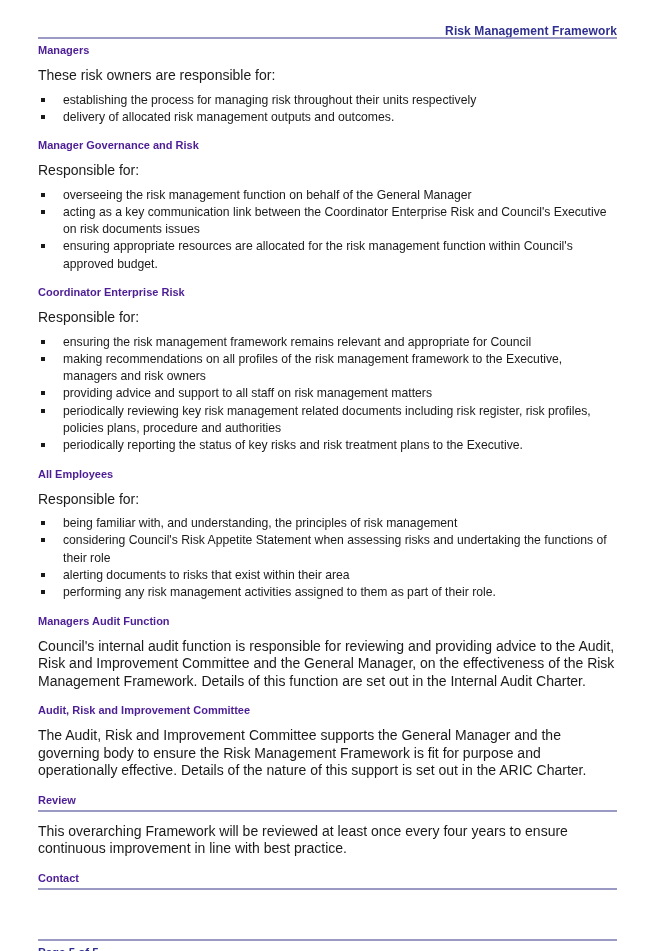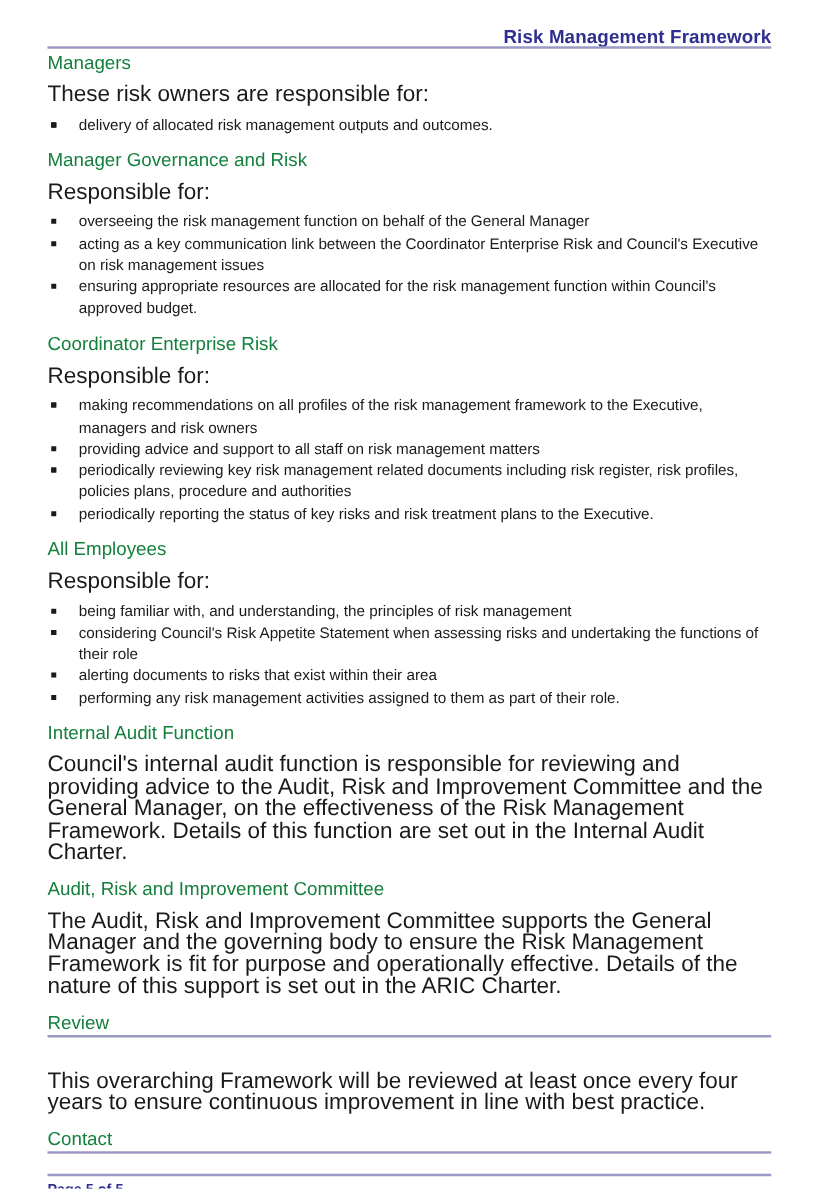--- a/index.html
+++ b/index.html
@@ -22,21 +22,21 @@
 
   
   .page-header {
     position: absolute;
     left: 38px;
     top: 21px;
     width: 579px;
     text-align: right;
   }
   .page-header-title {
-    font-size: 15px;
+    font-size: 12px;
     font-weight: bold;
     color: #2f2f8f;
     letter-spacing: 0.1px;
     line-height: 14px;
     display: inline-block;
   }
   .header-rule {
     position: absolute;
     left: 38px;
     top: 37px;
@@ -49,40 +49,40 @@
   .content {
     position: absolute;
     left: 38px;
     top: 41px;
     width: 579px;
   }
 
   h2.section-heading {
     margin: 0;
     padding: 0;
-    font-size: 15px;
-    font-weight: normal;
-    color: #15803d;
+    font-size: 11px;
+    font-weight: bold;
+    color: #4c1d95;
     line-height: 15px;
     padding-top: 8px;
     padding-bottom: 3px;
   }
   h2.section-heading.first {
     padding-top: 2px;
   }
   h2.section-heading.ruled {
     border-bottom: 2px solid #9a9ac4;
     padding-bottom: 2px;
-    margin-bottom: 20px;
+    margin-bottom: 5px;
   }
 
   p.body-text {
     margin: 0;
     padding: 0;
-    font-size: 18px;
+    font-size: 14px;
     line-height: 17.5px;
     color: #1a1a1a;
     padding-top: 6px;
     padding-bottom: 5px;
   }
 
   ul.bullets {
     margin: 0;
     padding: 0;
     list-style: none;
@@ -137,55 +137,55 @@
   <div class="page-header">
     <span class="page-header-title">Risk Management Framework</span>
   </div>
   <div class="header-rule"></div>
 
   <div class="content">
 
     <h2 class="section-heading first">Managers</h2>
     <p class="body-text">These risk owners are responsible for:</p>
     <ul class="bullets">
-      <li><span class="marker"></span></li>
+      <li><span class="marker"></span><span>establishing the process for managing risk throughout their units respectively</span></li>
       <li><span class="marker"></span></li>
       <li><span class="marker"></span><span>delivery of allocated risk management outputs and outcomes.</span></li>
     </ul>
 
     <h2 class="section-heading">Manager Governance and Risk</h2>
     <p class="body-text">Responsible for:</p>
     <ul class="bullets">
       <li><span class="marker"></span><span>overseeing the risk management function on behalf of the General Manager</span></li>
-      <li><span class="marker"></span><span>acting as a key communication link between the Coordinator Enterprise Risk and Council's Executive on risk management issues</span></li>
+      <li><span class="marker"></span><span>acting as a key communication link between the Coordinator Enterprise Risk and Council's Executive on risk documents issues</span></li>
       <li><span class="marker"></span><span>ensuring appropriate resources are allocated for the risk management function within Council's approved budget.</span></li>
     </ul>
 
     <h2 class="section-heading">Coordinator Enterprise Risk</h2>
     <p class="body-text">Responsible for:</p>
     <ul class="bullets">
-      <li><span class="marker"></span></li>
+      <li><span class="marker"></span><span>ensuring the risk management framework remains relevant and appropriate for Council</span></li>
       <li><span class="marker"></span><span>making recommendations on all profiles of the risk management framework to the Executive, managers and risk owners</span></li>
       <li><span class="marker"></span><span>providing advice and support to all staff on risk management matters</span></li>
       <li><span class="marker"></span></li>
       <li><span class="marker"></span><span>periodically reviewing key risk management related documents including risk register, risk profiles, policies plans, procedure and authorities</span></li>
       <li><span class="marker"></span><span>periodically reporting the status of key risks and risk treatment plans to the Executive.</span></li>
     </ul>
 
     <h2 class="section-heading">All Employees</h2>
     <p class="body-text">Responsible for:</p>
     <ul class="bullets">
       <li><span class="marker"></span><span>being familiar with, and understanding, the principles of risk management</span></li>
       <li><span class="marker"></span></li>
       <li><span class="marker"></span><span>considering Council's Risk Appetite Statement when assessing risks and undertaking the functions of their role</span></li>
       <li><span class="marker"></span><span>alerting documents to risks that exist within their area</span></li>
       <li><span class="marker"></span><span>performing any risk management activities assigned to them as part of their role.</span></li>
     </ul>
 
-    <h2 class="section-heading">Internal Audit Function</h2>
+    <h2 class="section-heading">Managers Audit Function</h2>
     <p class="body-text">Council's internal audit function is responsible for reviewing and providing advice to the Audit, Risk and Improvement Committee and the General Manager, on the effectiveness of the Risk Management Framework. Details of this function are set out in the Internal Audit Charter.</p>
 
     <h2 class="section-heading">Audit, Risk and Improvement Committee</h2>
     <p class="body-text">The Audit, Risk and Improvement Committee supports the General Manager and the governing body to ensure the Risk Management Framework is fit for purpose and operationally effective. Details of the nature of this support is set out in the ARIC Charter.</p>
 
     <h2 class="section-heading ruled">Review</h2>
     <p class="body-text">This overarching Framework will be reviewed at least once every four years to ensure continuous improvement in line with best practice.</p>
 
     <h2 class="section-heading ruled">Contact</h2>
 

